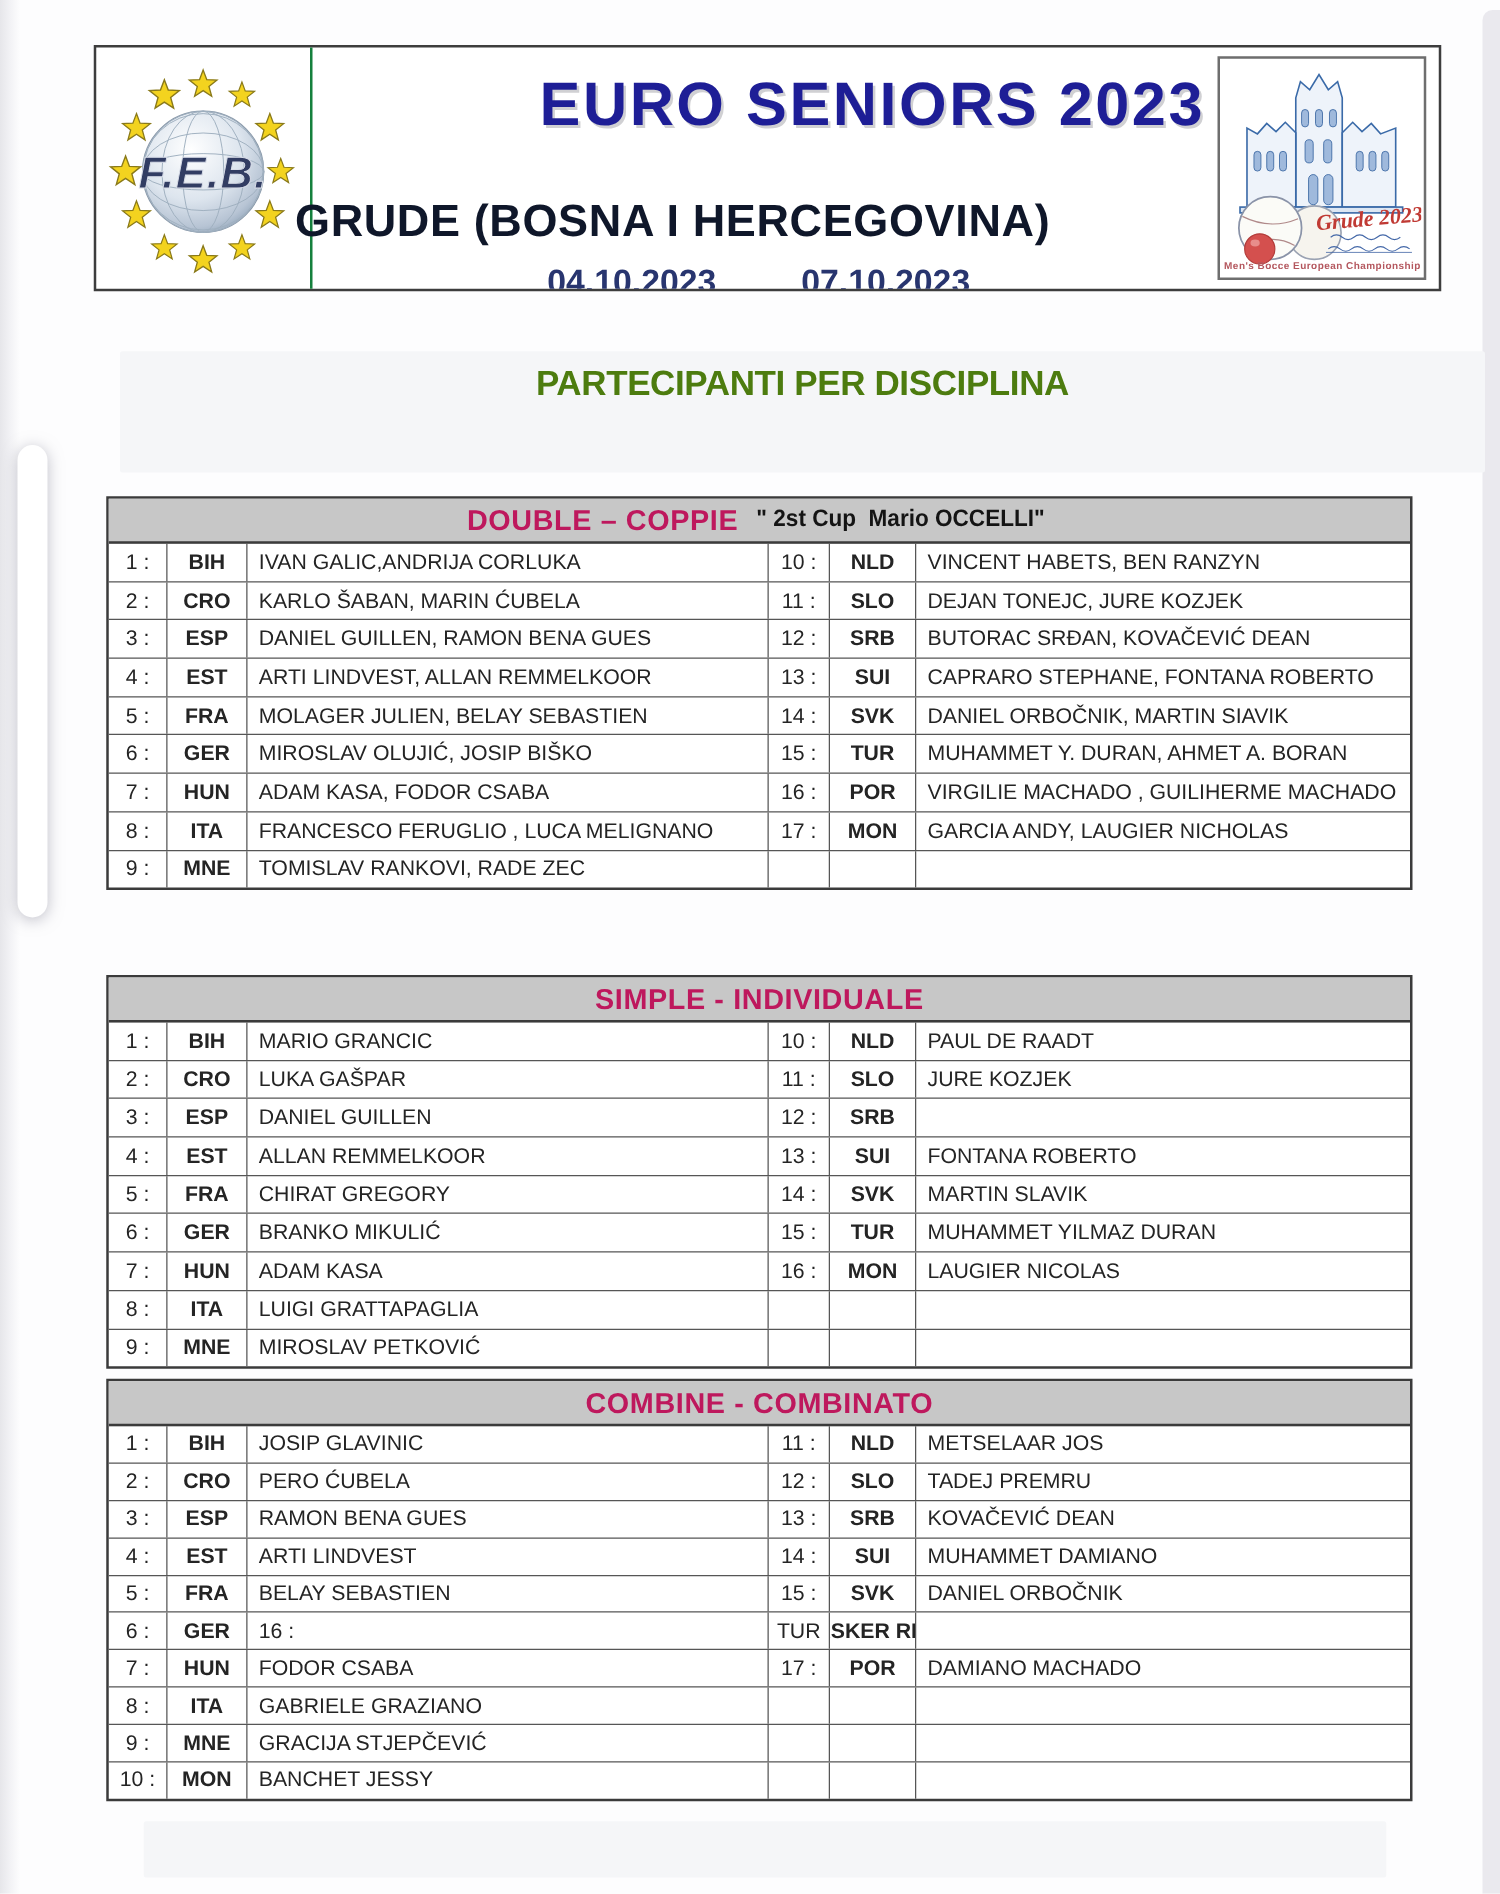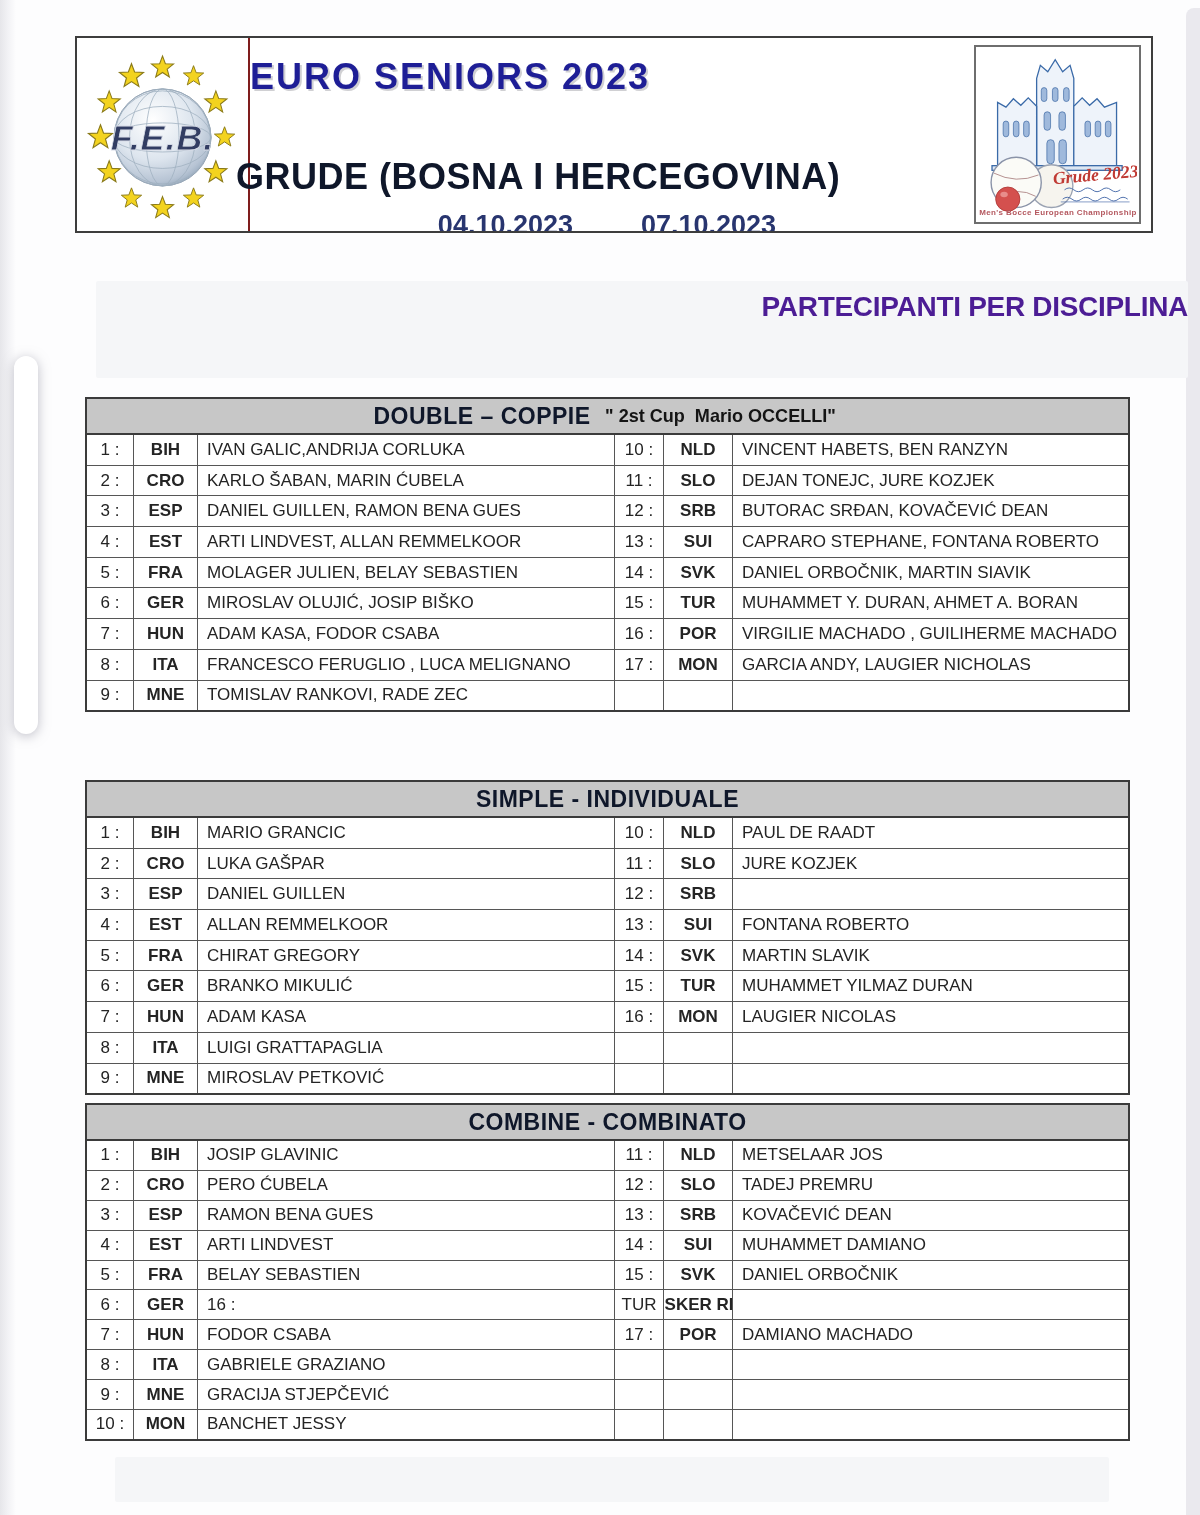--- a/index.html
+++ b/index.html
@@ -22,27 +22,27 @@
     position:absolute; left:14px; top:356px; width:24px; height:378px;
     background:#ffffff; border-radius:12px;
     box-shadow:0 2px 12px rgba(130,130,145,.5);
   }
   
   .hdr {
     position:absolute; left:75px; top:36px; width:1078px; height:197px;
     border:2px solid #3d3d3d; background:#fff; display:flex; box-sizing:border-box;
   }
   .hdr-left {
-    width:173px; border-right:2px solid #7f1d1d; box-sizing:border-box;
+    width:173px; border-right:2px solid #15803d; box-sizing:border-box;
     display:flex; align-items:center; justify-content:center;
   }
   .hdr-center { flex:1; position:relative; }
   .hdr-title {
-    position:absolute; top:18px; left:0; width:100%; text-align:left;
-    font-size:36px; font-weight:800; letter-spacing:2px; color:#1e1e96;
+    position:absolute; top:18px; left:0; width:100%; text-align:right;
+    font-size:49px; font-weight:800; letter-spacing:2px; color:#1e1e96;
     text-shadow:2px 2px 0 rgba(120,120,130,.35); white-space:nowrap;
   }
   .hdr-location {
     position:absolute; top:118px; left:0; width:100%; 
     font-size:36px; font-weight:800; letter-spacing:0.5px; color:#0f172a;
     white-space:nowrap; transform:translateX(-14px);
   }
   .hdr-dates {
     position:absolute; top:174px; left:0; width:100%; height:19px; overflow:hidden;
     text-align:center; font-size:27px; line-height:27px; font-weight:800; color:#28356f;
@@ -54,37 +54,37 @@
   .event-logo-box {
     width:167px; height:179px; border:2px solid #6e6e6e; background:#fff;
     display:flex; align-items:center; justify-content:center; box-sizing:border-box;
   }
   
   .title-band {
     position:absolute; left:96px; top:281px; width:1092px; height:97px;
     background:#f5f6f8; border-radius:2px;
   }
   .page-title {
-    position:absolute; top:10px; left:0; width:100%; text-align:right;
-    font-size:28px; font-weight:800; letter-spacing:-0.3px; color:#4c1d95;
+    position:absolute; top:10px; left:0; width:100%; text-align:center;
+    font-size:28px; font-weight:800; letter-spacing:-0.3px; color:#4d7c0f;
   }
   .bottom-band {
     position:absolute; left:115px; top:1457px; width:994px; height:45px;
     background:#f5f6f8; border-radius:2px;
   }
   
   .ptable {
     position:absolute; left:85px; width:1041px;
     border:2px solid #3b3b3b; background:#fff; box-sizing:content-box;
   }
   .thead {
     height:34px; background:#c7c7c7; border-bottom:2px solid #3b3b3b;
     display:flex; align-items:center; justify-content:center; gap:8px;
   }
-  .thead-main { font-weight:800; font-size:23px; letter-spacing:0.5px; color:#0f172a; }
+  .thead-main { font-weight:800; font-size:23px; letter-spacing:0.5px; color:#be185d; }
   .thead-suffix { font-weight:700; font-size:19px; color:#141414; white-space:pre; transform:scaleX(0.95); }
   .trow { display:flex; height:var(--rh); border-top:1px solid #565656; }
   .trow:first-child { border-top:none; }
   .c {
     display:flex; align-items:center; box-sizing:border-box;
     border-right:1px solid #565656; font-size:17px; color:#242424;
     overflow:hidden; white-space:nowrap;
   }
   .c:nth-child(1) { width:47px; justify-content:center; }
   .c:nth-child(2) { width:64px; justify-content:center; font-weight:bold; }

